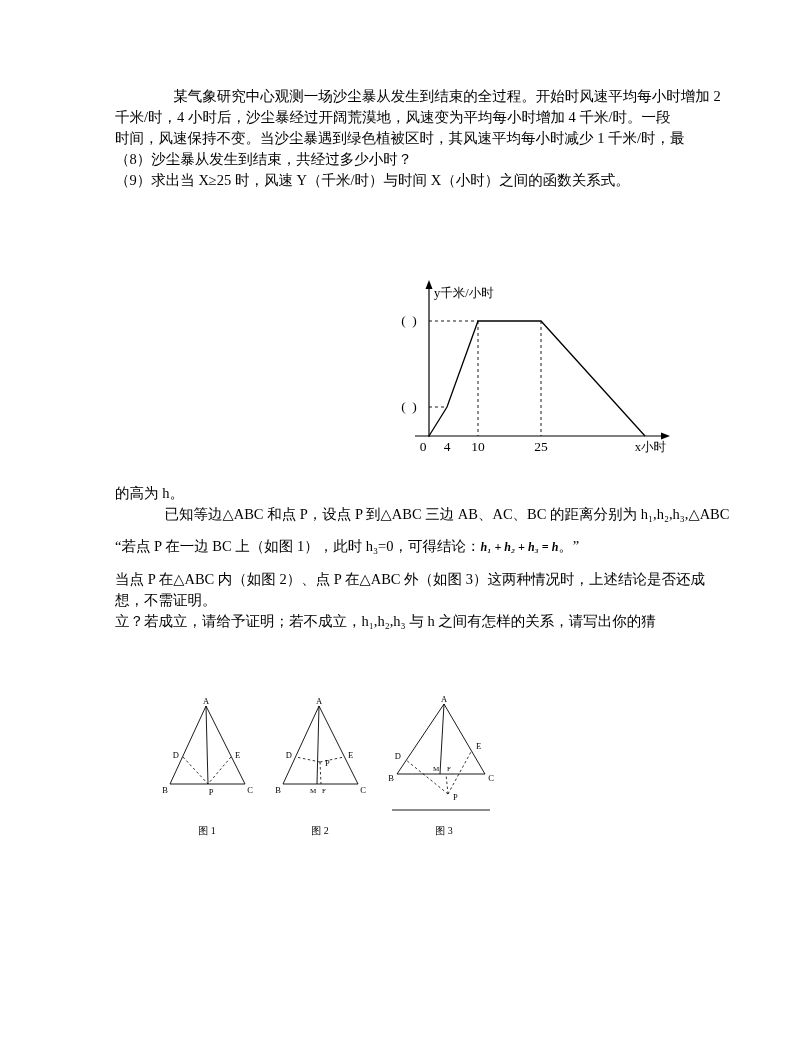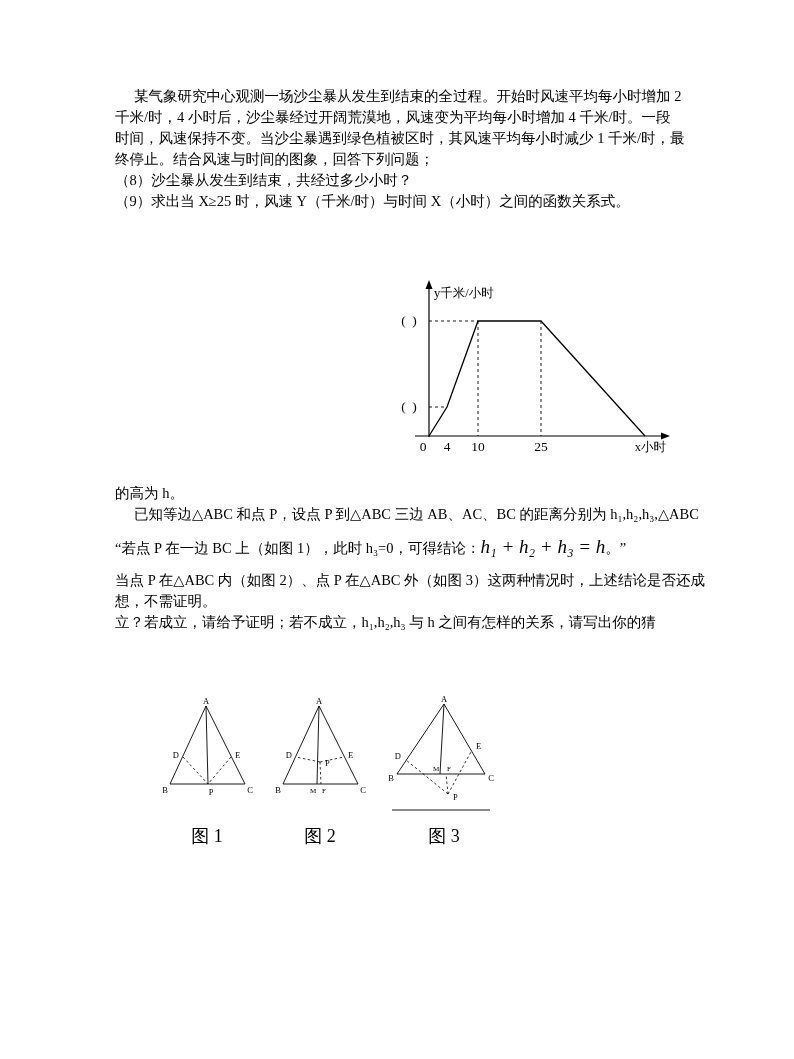--- a/index.html
+++ b/index.html
@@ -5,50 +5,49 @@
   * { margin: 0; padding: 0; box-sizing: border-box; }
   html, body { background: #ffffff; }
   body {
     width: 794px; height: 1059px;
     font-family: "Liberation Serif", "DejaVu Serif", serif;
     color: #000000;
   }
   .page { position: relative; width: 794px; height: 1059px; background: #ffffff; overflow: hidden; }
   .tblock { position: absolute; left: 115px; width: 645px; }
   .line { font-size: 14.5px; line-height: 21px; white-space: pre; }
-  .indent { padding-left: 19px; }
+  .indent { padding-left: 19px; text-align: center; }
   .gap { height: 11px; }
   .math-bi {
     font-family: "Liberation Serif", "DejaVu Serif", serif;
-    font-style: italic; font-weight: normal; font-size: 19px;
+    font-style: italic; font-weight: bold; font-size: 12px;
   }
   svg { position: absolute; overflow: visible; }
   svg text { font-family: "Liberation Serif", "DejaVu Serif", serif; fill: #000; }
   .axis  { stroke: #000; stroke-width: 1.2; fill: none; }
   .curve { stroke: #000; stroke-width: 1.3; fill: none; }
   .dash  { stroke: #000; stroke-width: 0.9; stroke-dasharray: 3 3; fill: none; }
   .chart-label { font-size: 12.5px; }
   .tick { font-size: 13.5px; text-anchor: middle; }
   .blank-paren { font-size: 13.5px; text-anchor: middle; white-space: pre; }
   .fig-line { stroke: #000; stroke-width: 0.9; fill: none; }
   .fig-dash { stroke: #000; stroke-width: 0.8; stroke-dasharray: 2.5 2.5; fill: none; }
   .fig-label { font-size: 8.5px; }
   .fig-label-sm { font-size: 7px; }
-  .caption { position: absolute; font-size: 18px; text-align: center; }
+  .caption { position: absolute; font-size: 10px; text-align: center; }
 </style>
 </head>
 <body>
 
 <div class="page">
 
   <div class="tblock" style="top:86px;">
     <div class="line indent">某气象研究中心观测一场沙尘暴从发生到结束的全过程。开始时风速平均每小时增加 2</div>
     <div class="line">千米/时，4 小时后，沙尘暴经过开阔荒漠地，风速变为平均每小时增加 4 千米/时。一段</div>
     <div class="line">时间，风速保持不变。当沙尘暴遇到绿色植被区时，其风速平均每小时减少 1 千米/时，最</div>
-    <div class="line">终停止。结合风速与时间的图象，回答下列问题；</div>
     <div class="line">（8）沙尘暴从发生到结束，共经过多少小时？</div>
     <div class="line">（9）求出当 X≥25 时，风速 Y（千米/时）与时间 X（小时）之间的函数关系式。</div>
   </div>
 
   <svg style="left:383px; top:274px;" width="292" height="192" viewBox="0 0 292 192">
     <line class="axis" x1="46" y1="14" x2="46" y2="163"></line>
     <polygon points="46,6 42.5,15 49.5,15" fill="#000"></polygon>
     <line class="axis" x1="32" y1="162" x2="280" y2="162"></line>
     <polygon points="287,162 278,158.5 278,165.5" fill="#000"></polygon>
 

